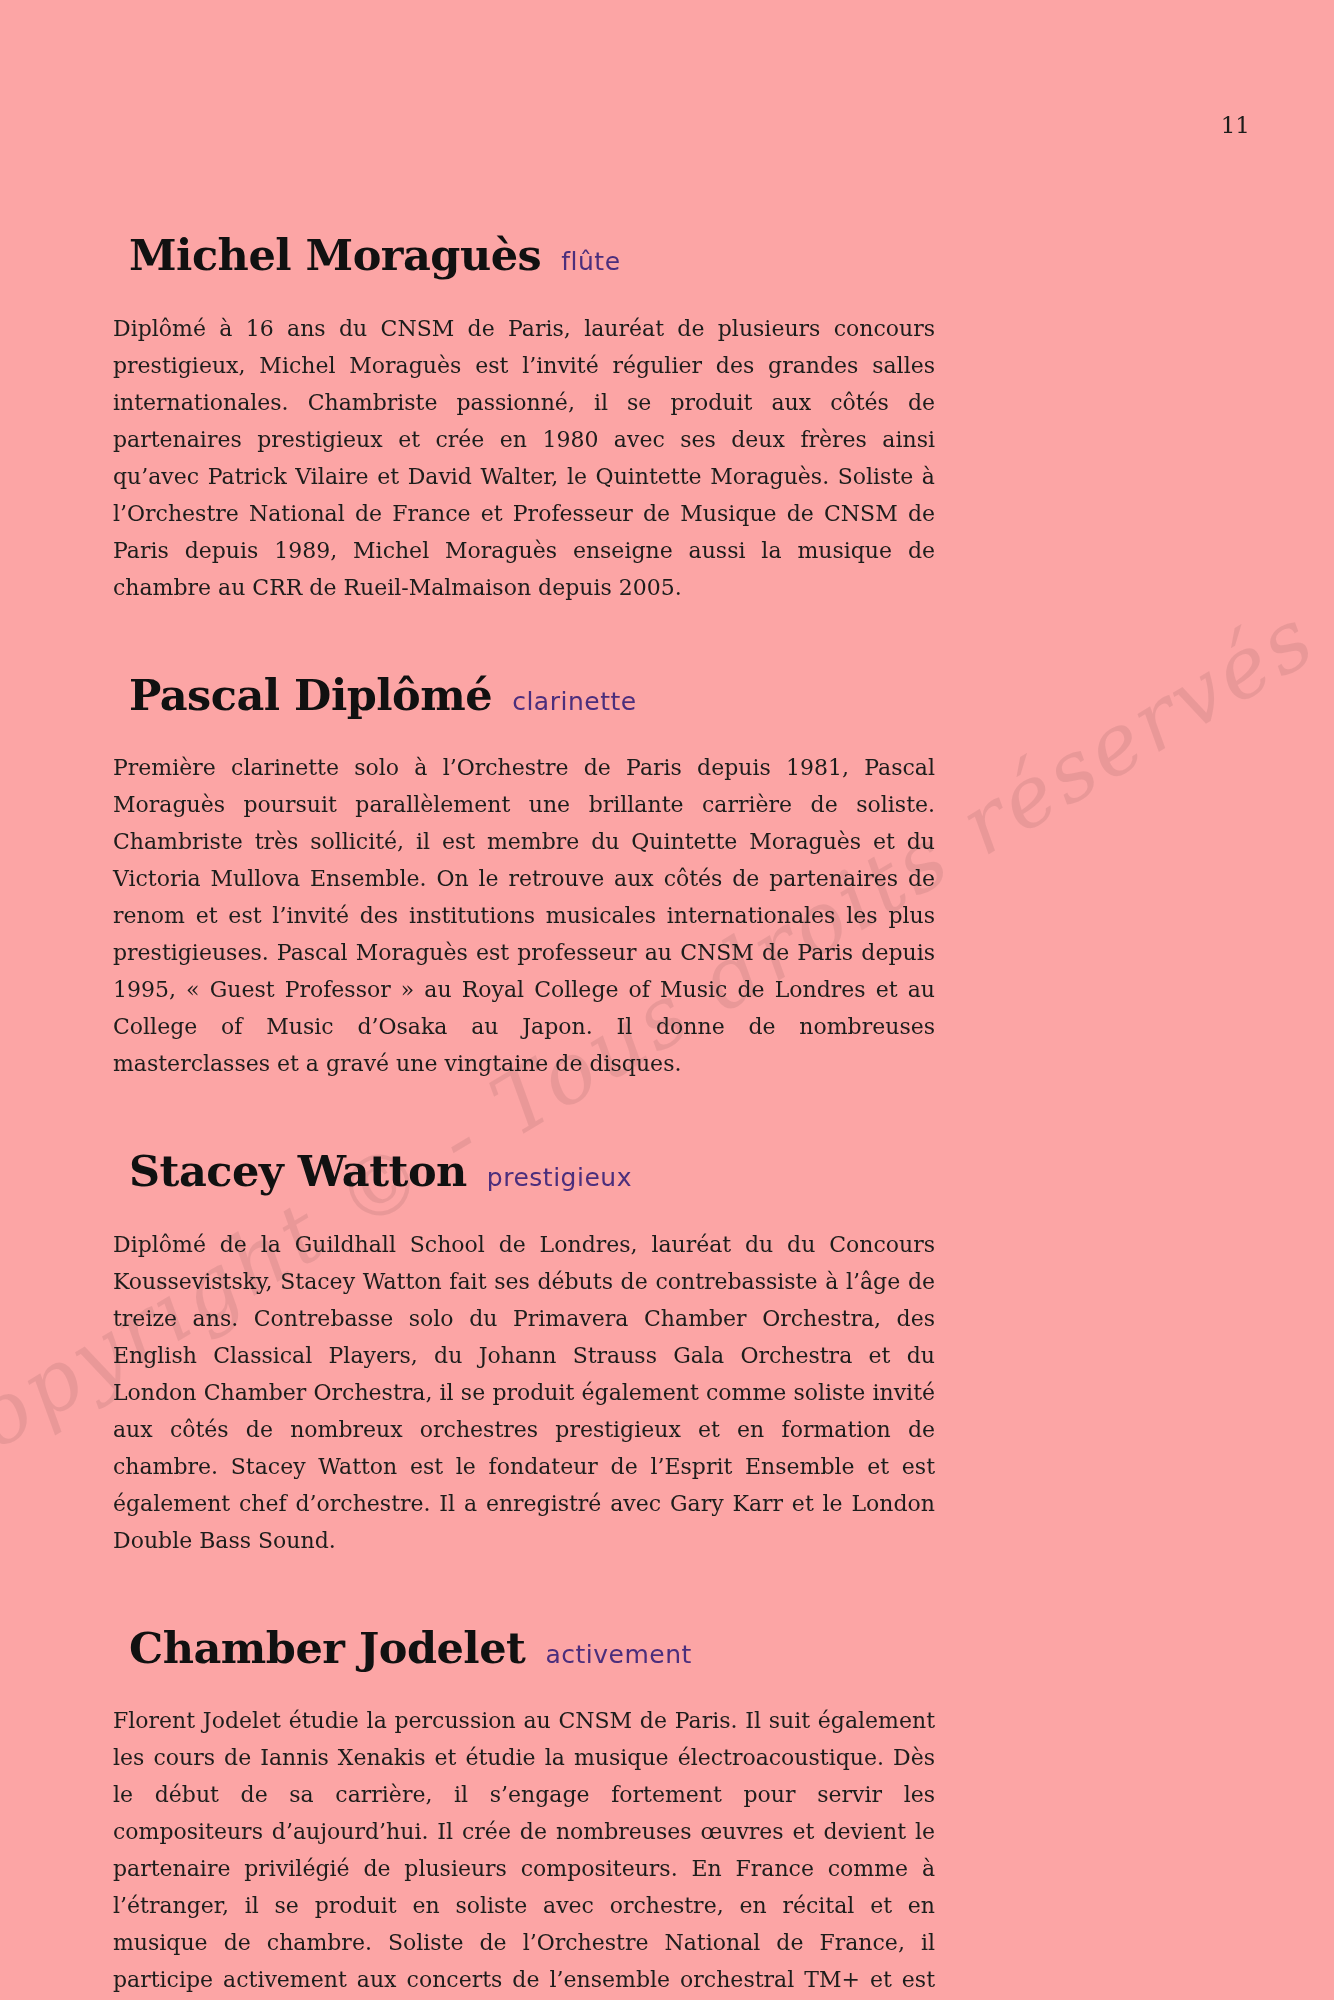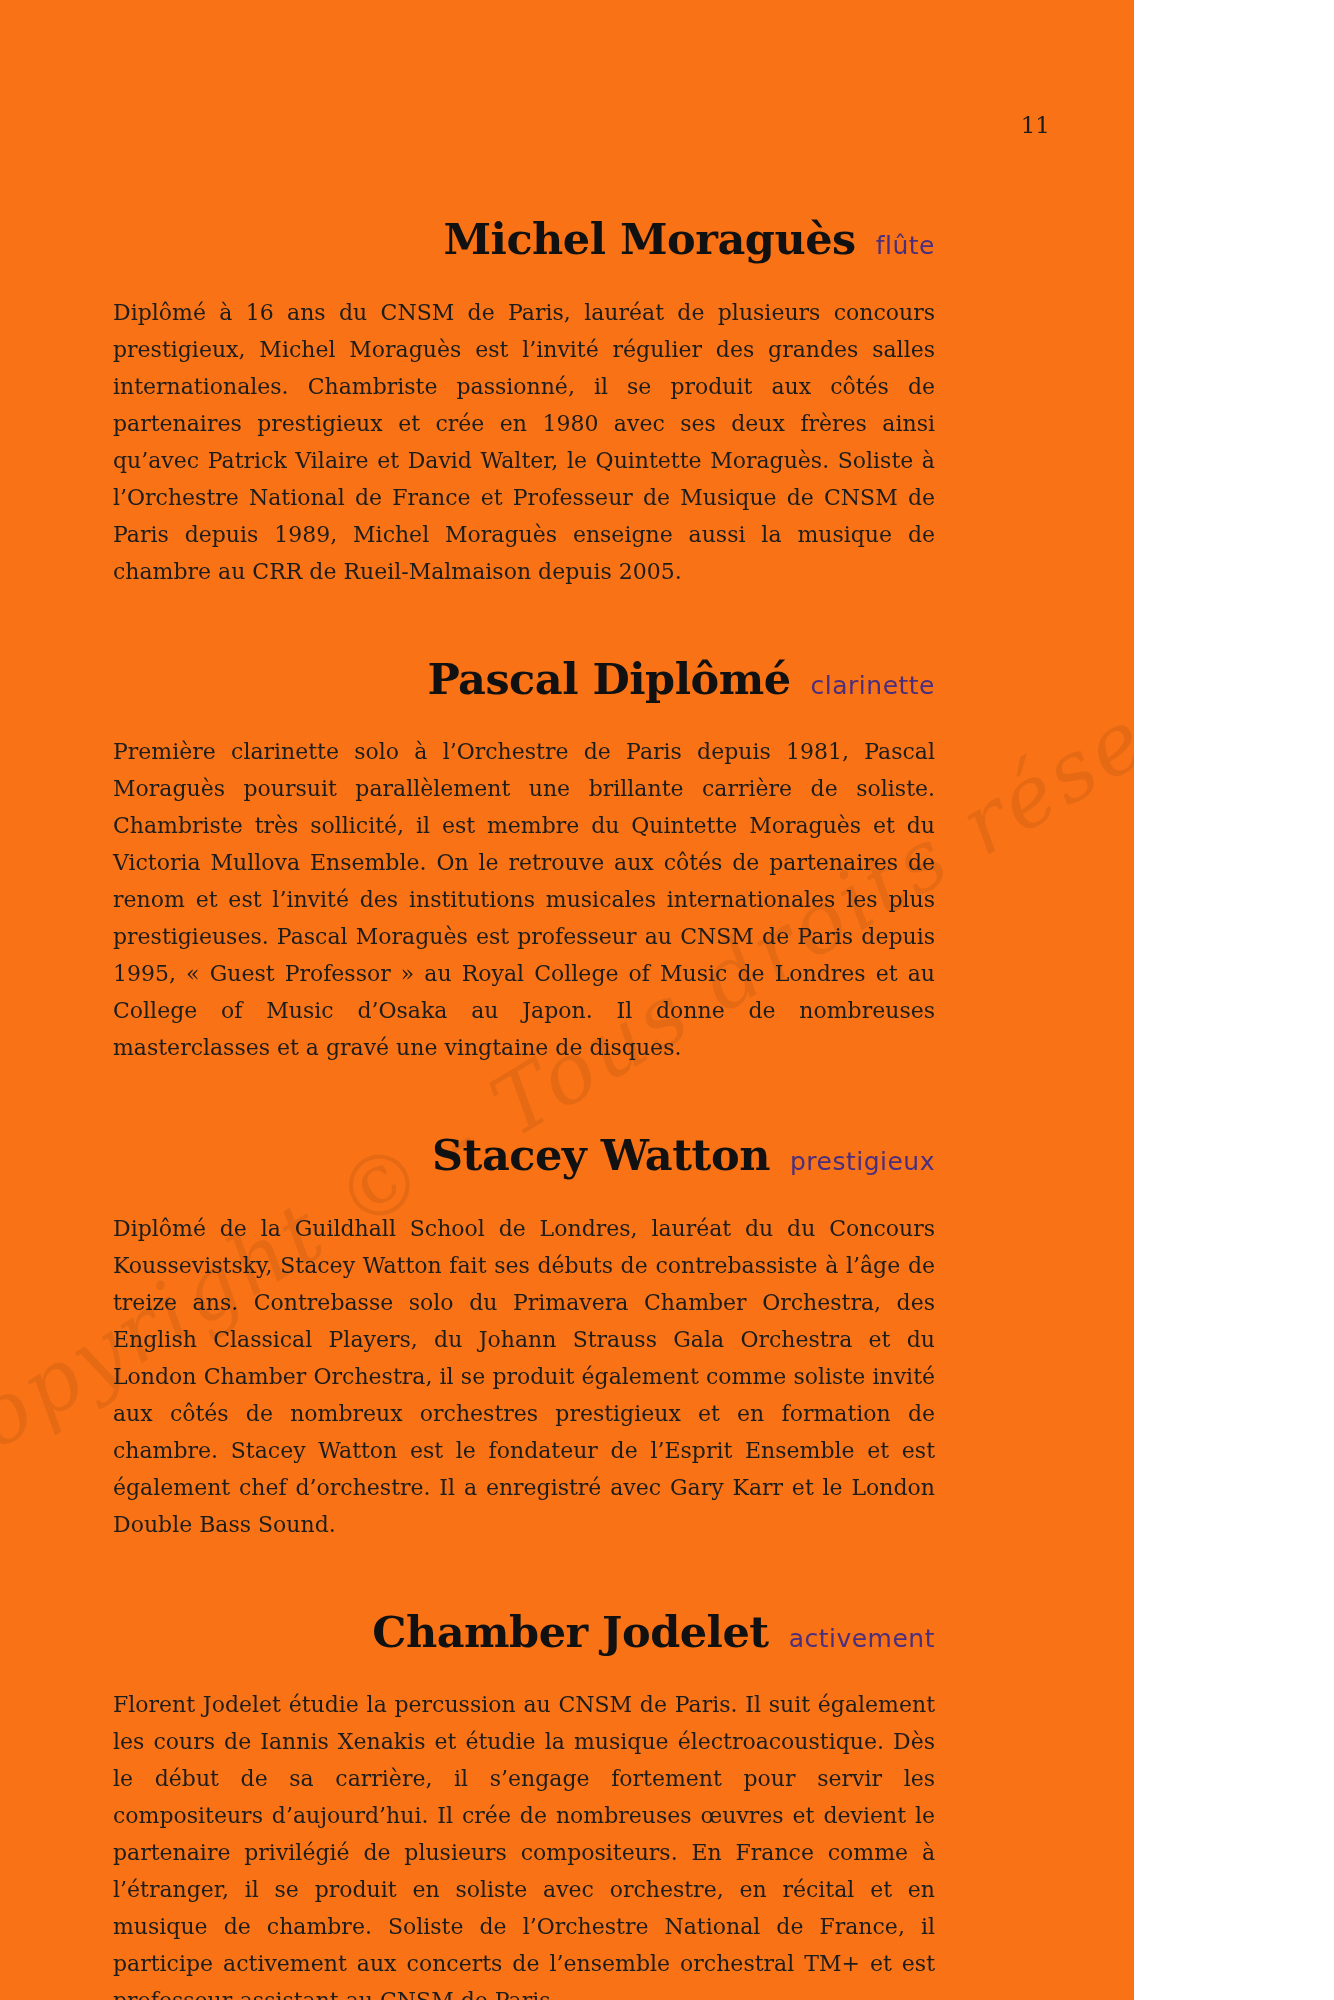--- a/index.html
+++ b/index.html
@@ -2,23 +2,23 @@
 <html lang="fr"><head>
 <meta charset="utf-8">
 <style>
   html, body {
     margin: 0;
     padding: 0;
     background: #ffffff;
   }
   .page {
     position: relative;
-    width: 1134px;
+    width: 1334px;
     height: 2000px;
-    background: #f97316;
+    background: #fca5a5;
     overflow: hidden;
     font-family: "DejaVu Serif", "Liberation Serif", serif;
     color: #1d1d1b;
   }
   .page-number {
     position: absolute;
     top: 112px;
     right: 84px;
     font-size: 23px;
     color: #1d1d1b;
@@ -43,28 +43,27 @@
     position: absolute;
     left: 113px;
     top: 214px;
     width: 822px;
     z-index: 2;
   }
   .bio-section + .bio-section {
     margin-top: 64px;
   }
   .bio-heading {
-    margin: 0;
+    margin: 16px;
     font-family: "DejaVu Serif", "Liberation Serif", serif;
     font-weight: 700;
     font-size: 43px;
     line-height: 1.2;
     color: #111111;
     letter-spacing: -0.5px;
-    text-align: right;
   }
   .instrument-label {
     display: inline-block;
     margin-left: 20px;
     font-family: "DejaVu Sans", "Liberation Sans", sans-serif;
     font-weight: 400;
     font-size: 25px;
     letter-spacing: 0.5px;
     color: #4b2e7c;
   }

